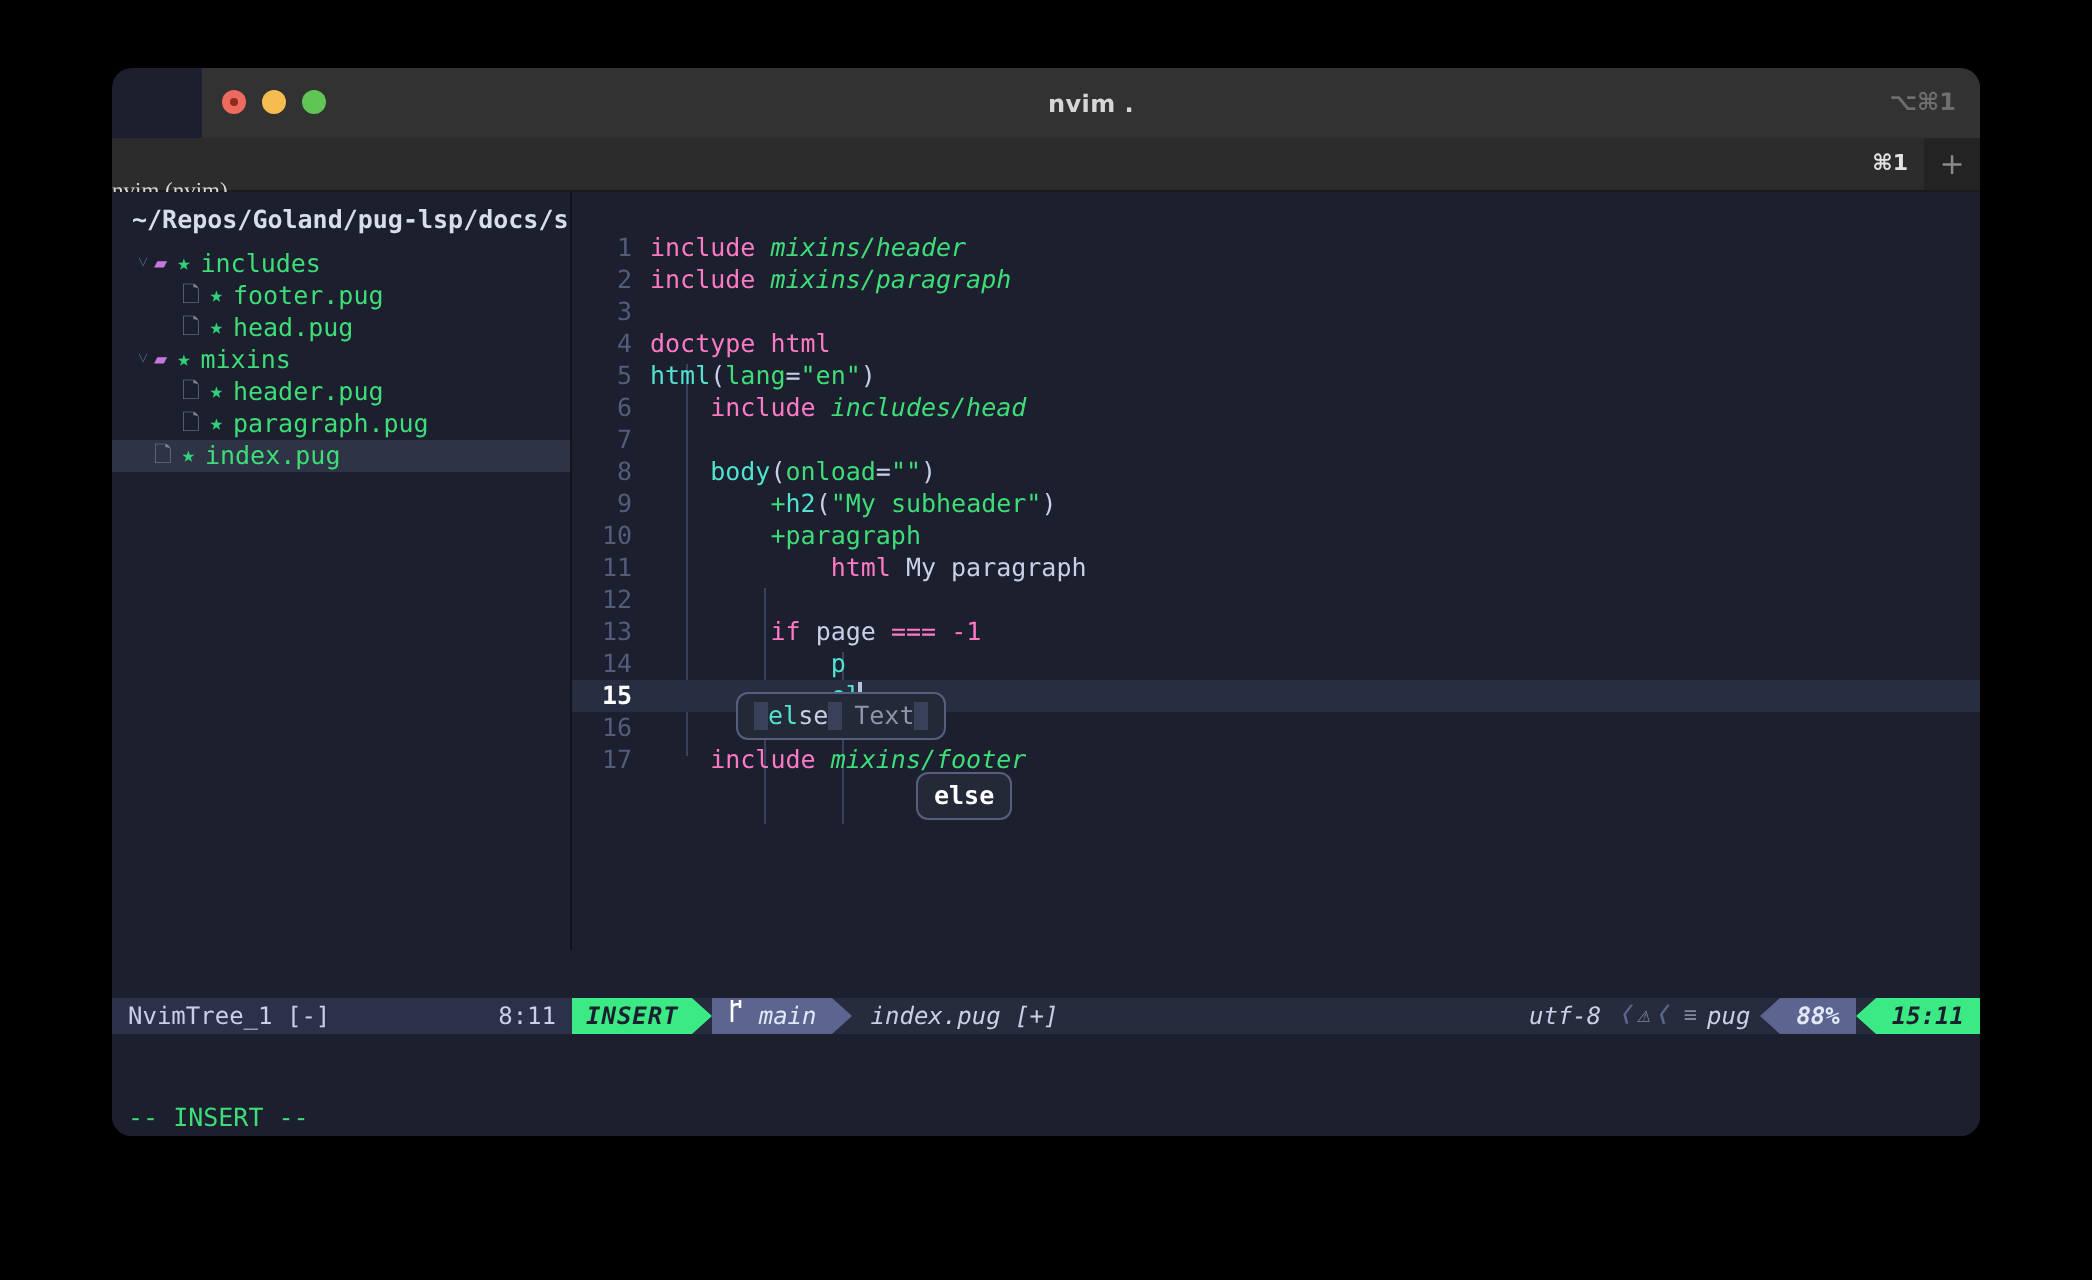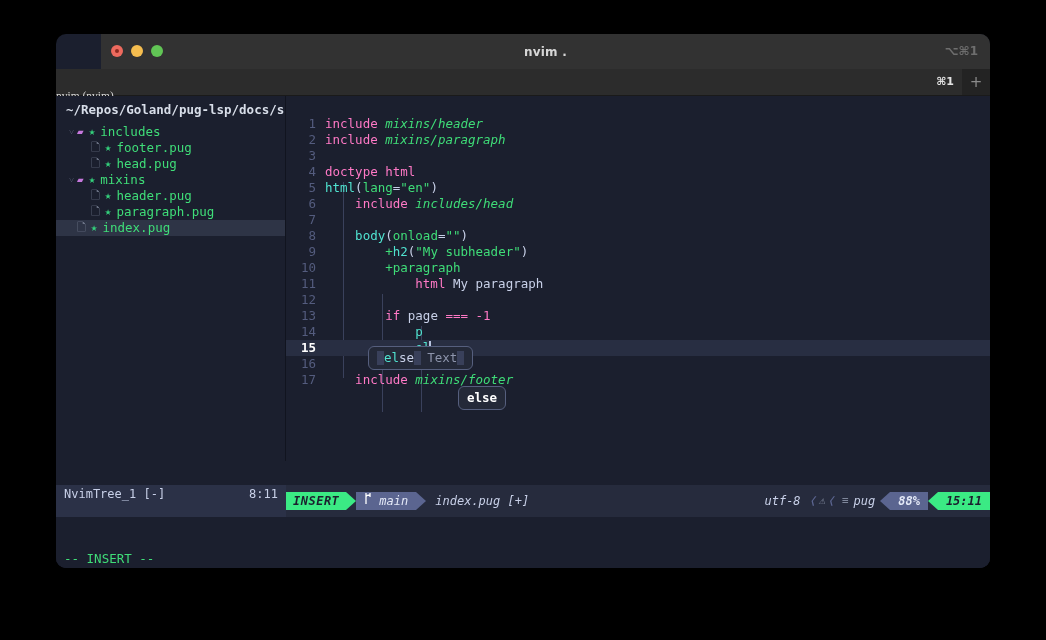--- a/index.html
+++ b/index.html
@@ -211,21 +211,21 @@
     white-space: pre;
   }
   .cmp-item { padding: 0 8px; height: 22px; line-height: 22px; display: flex; align-items: center; }
   .cmp-pad { display: inline-block; width: 7px; height: 14px; background: #39405a; }
   .cmp-match { color: #50e3d0; }
   .cmp-rest  { color: #c8d0e8; }
   .cmp-kind  { color: #8d94ab; margin-left: 6px; }
   .cmp-sel   { color: #ffffff; font-weight: bold; }
 
   
-  .statusrow { display: flex; height: 32px; margin-top: 24px; }
+  .statusrow { display: flex; height: 18px; margin-top: 24px; }
   .tree-status {
     width: 230px; flex: 0 0 230px;
     background: #2b3147;
     color: #c8d0e8;
     font-size: 12px;
     line-height: 18px;
     display: flex;
     justify-content: space-between;
     padding: 0 8px;
     box-sizing: border-box;

